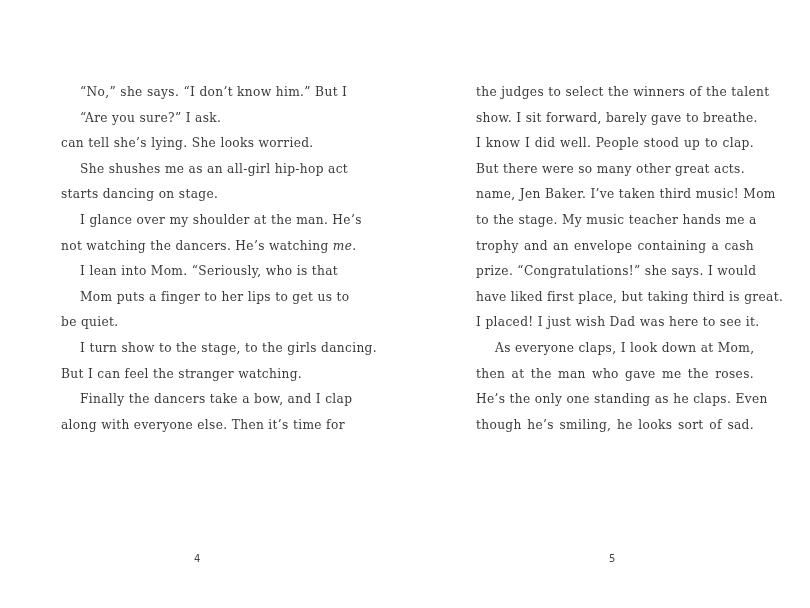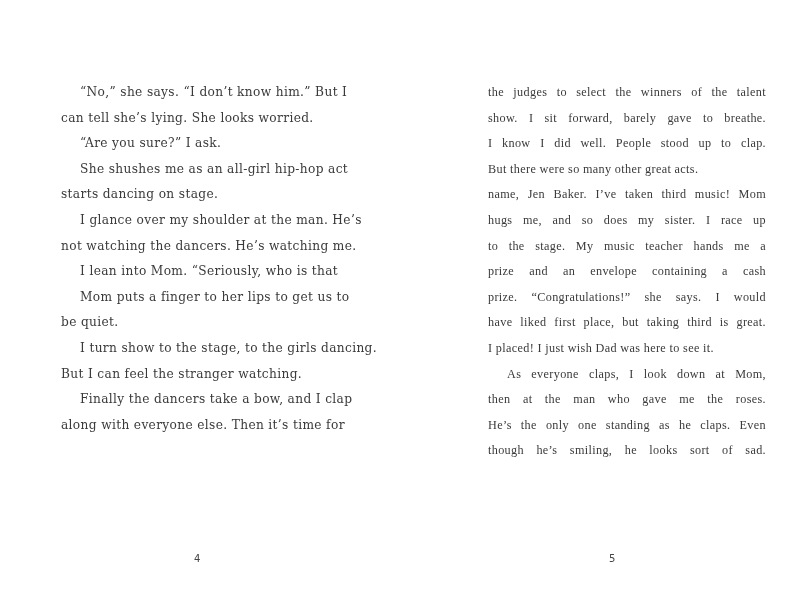--- a/index.html
+++ b/index.html
@@ -24,49 +24,49 @@
     .page-right { left: 405px; width: 405px; }
     .text-block {
       position: absolute;
       top: 80px;
       width: 274px;
       font-size: 12.2px;
       line-height: 25.6px;
       letter-spacing: 0.35px;
     }
     .page-left .text-block { left: 61px; }
-    .page-right .text-block { left: 83px; width: 278px; font-family: Liberation Serif, serif; }
+    .page-right .text-block { left: 71px; width: 278px; }
     .line {
       display: block;
       white-space: nowrap;
       text-align: justify;
       text-align-last: justify;
       height: 25.6px;
     }
     .line.last { text-align-last: left; }
     .line.indent { padding-left: 19px; }
-    .em { }
+    .em { font-style: italic; }
     .page-number {
       position: absolute;
       top: 553px;
       font-size: 10px;
       font-family: "DejaVu Sans", sans-serif;
       color: #444;
     }
     .page-left .page-number { left: 194px; }
     .page-right .page-number { left: 204px; }
   </style>
 </head>
 <body>
 
 <div class="page page-left">
   <div class="text-block">
     <span class="line indent">“No,” she says. “I don’t know him.” But I</span>
+    <span class="line indent last">“Are you sure?” I ask.</span>
     <span class="line last">can tell she’s lying. She looks worried.</span>
-    <span class="line indent last">“Are you sure?” I ask.</span>
     <span class="line indent">She shushes me as an all-girl hip-hop act</span>
     <span class="line last">starts dancing on stage.</span>
     <span class="line indent">I glance over my shoulder at the man. He’s</span>
     <span class="line last"><span>not watching the dancers. He’s watching </span><span class="em">me</span><span>.</span></span>
     <span class="line indent">I lean into Mom. “Seriously, who is that</span>
     <span class="line indent">Mom puts a finger to her lips to get us to</span>
     <span class="line last">be quiet.</span>
     <span class="line indent">I turn show to the stage, to the girls dancing.</span>
     <span class="line last">But I can feel the stranger watching.</span>
     <span class="line indent">Finally the dancers take a bow, and I clap</span>
@@ -75,23 +75,22 @@
   <div class="page-number">4</div>
 </div>
 
 <div class="page page-right">
   <div class="text-block">
     <span class="line">the judges to select the winners of the talent</span>
     <span class="line">show. I sit forward, barely gave to breathe.</span>
     <span class="line">I know I did well. People stood up to clap.</span>
     <span class="line last">But there were so many other great acts.</span>
     <span class="line">name, Jen Baker. I’ve taken third music! Mom</span>
-    <span class="line">hugs me, and so does my sister. I race up</span>
     <span class="line">to the stage. My music teacher hands me a</span>
-    <span class="line">prize and an envelope containing a cash</span>
+    <span class="line">trophy and an envelope containing a cash</span>
     <span class="line">prize. “Congratulations!” she says. I would</span>
     <span class="line">have liked first place, but taking third is great.</span>
     <span class="line last">I placed! I just wish Dad was here to see it.</span>
     <span class="line indent">As everyone claps, I look down at Mom,</span>
     <span class="line">then at the man who gave me the roses.</span>
     <span class="line">He’s the only one standing as he claps. Even</span>
     <span class="line">though he’s smiling, he looks sort of sad.</span>
   </div>
   <div class="page-number">5</div>
 </div>

